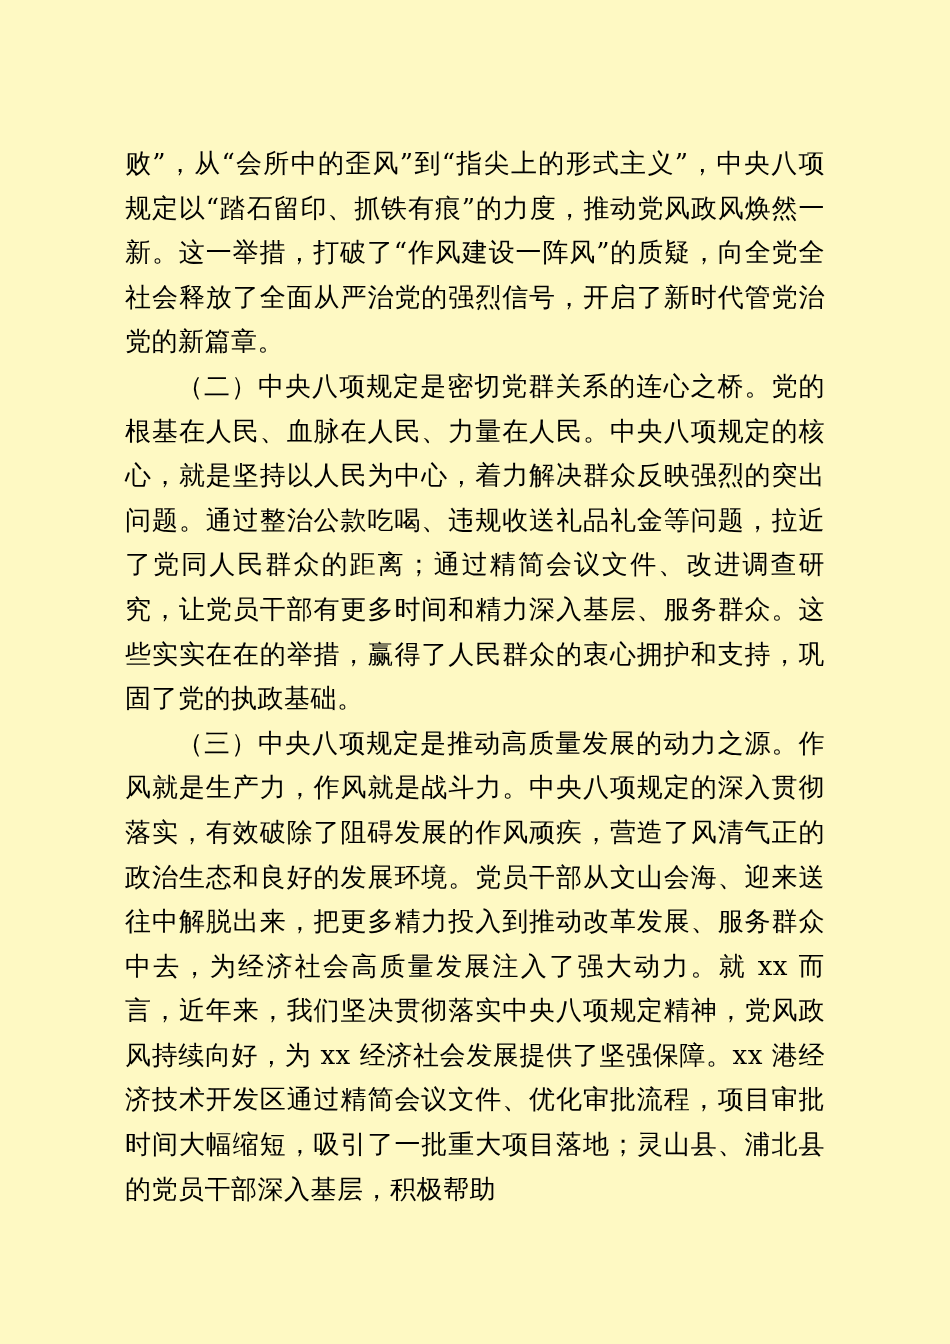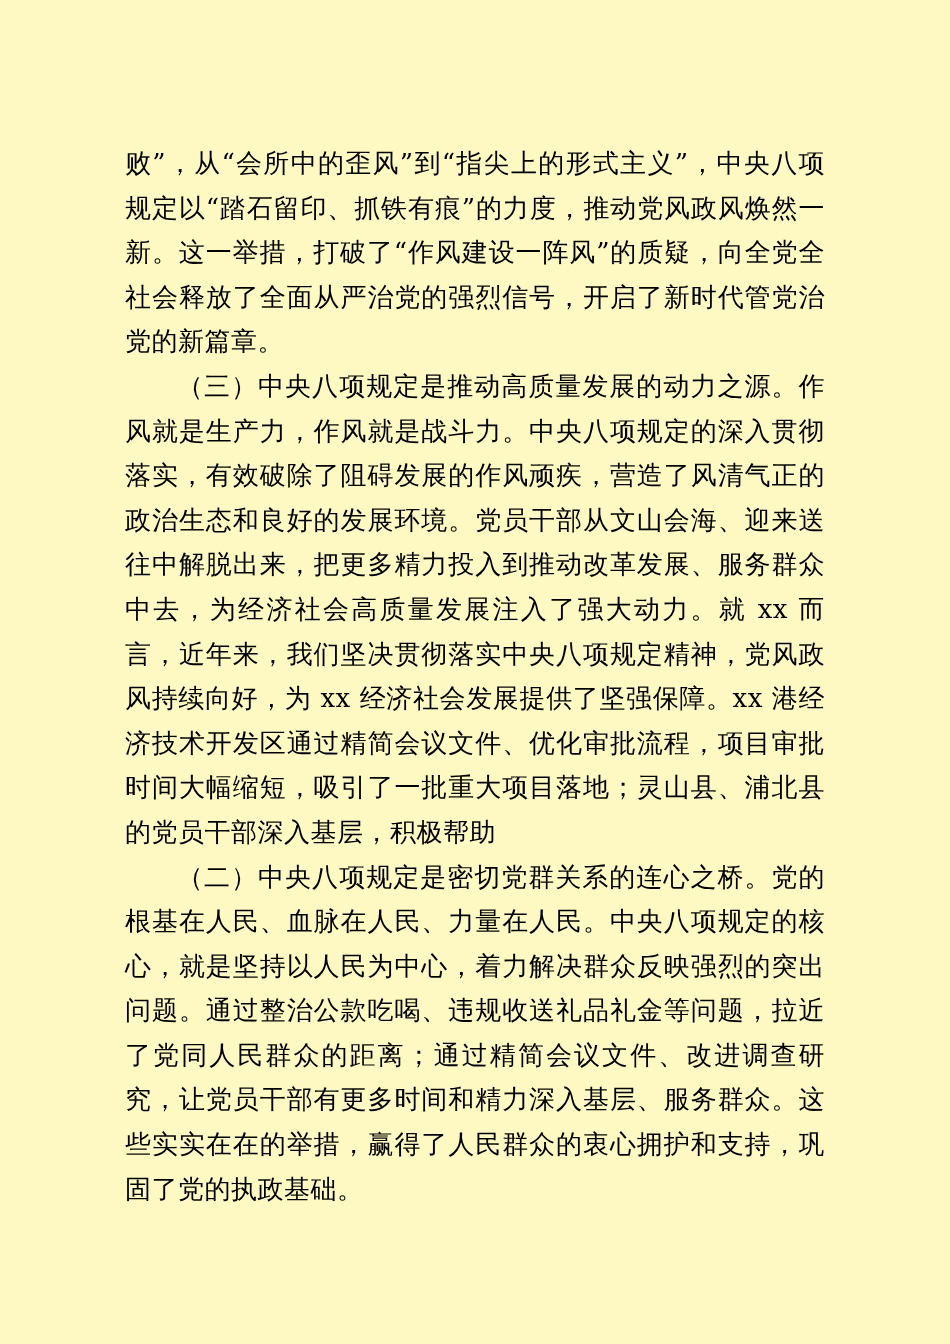--- a/index.html
+++ b/index.html
@@ -34,16 +34,16 @@
   .content p.indent {
     text-indent: 2em;
   }
 </style>
 </head>
 <body>
 
 <div class="page">
   <div class="content">
     <p>败”，从“会所中的歪风”到“指尖上的形式主义”，中央八项规定以“踏石留印、抓铁有痕”的力度，推动党风政风焕然一新。这一举措，打破了“作风建设一阵风”的质疑，向全党全社会释放了全面从严治党的强烈信号，开启了新时代管党治党的新篇章。</p>
+    <p class="indent">（二）中央八项规定是密切党群关系的连心之桥。党的根基在人民、血脉在人民、力量在人民。中央八项规定的核心，就是坚持以人民为中心，着力解决群众反映强烈的突出问题。通过整治公款吃喝、违规收送礼品礼金等问题，拉近了党同人民群众的距离；通过精简会议文件、改进调查研究，让党员干部有更多时间和精力深入基层、服务群众。这些实实在在的举措，赢得了人民群众的衷心拥护和支持，巩固了党的执政基础。</p>
     <p class="indent">（三）中央八项规定是推动高质量发展的动力之源。作风就是生产力，作风就是战斗力。中央八项规定的深入贯彻落实，有效破除了阻碍发展的作风顽疾，营造了风清气正的政治生态和良好的发展环境。党员干部从文山会海、迎来送往中解脱出来，把更多精力投入到推动改革发展、服务群众中去，为经济社会高质量发展注入了强大动力。就 xx 而言，近年来，我们坚决贯彻落实中央八项规定精神，党风政风持续向好，为 xx 经济社会发展提供了坚强保障。xx 港经济技术开发区通过精简会议文件、优化审批流程，项目审批时间大幅缩短，吸引了一批重大项目落地；灵山县、浦北县的党员干部深入基层，积极帮助</p>
-    <p class="indent">（二）中央八项规定是密切党群关系的连心之桥。党的根基在人民、血脉在人民、力量在人民。中央八项规定的核心，就是坚持以人民为中心，着力解决群众反映强烈的突出问题。通过整治公款吃喝、违规收送礼品礼金等问题，拉近了党同人民群众的距离；通过精简会议文件、改进调查研究，让党员干部有更多时间和精力深入基层、服务群众。这些实实在在的举措，赢得了人民群众的衷心拥护和支持，巩固了党的执政基础。</p>
   </div>
 </div>
 
 </body></html>

